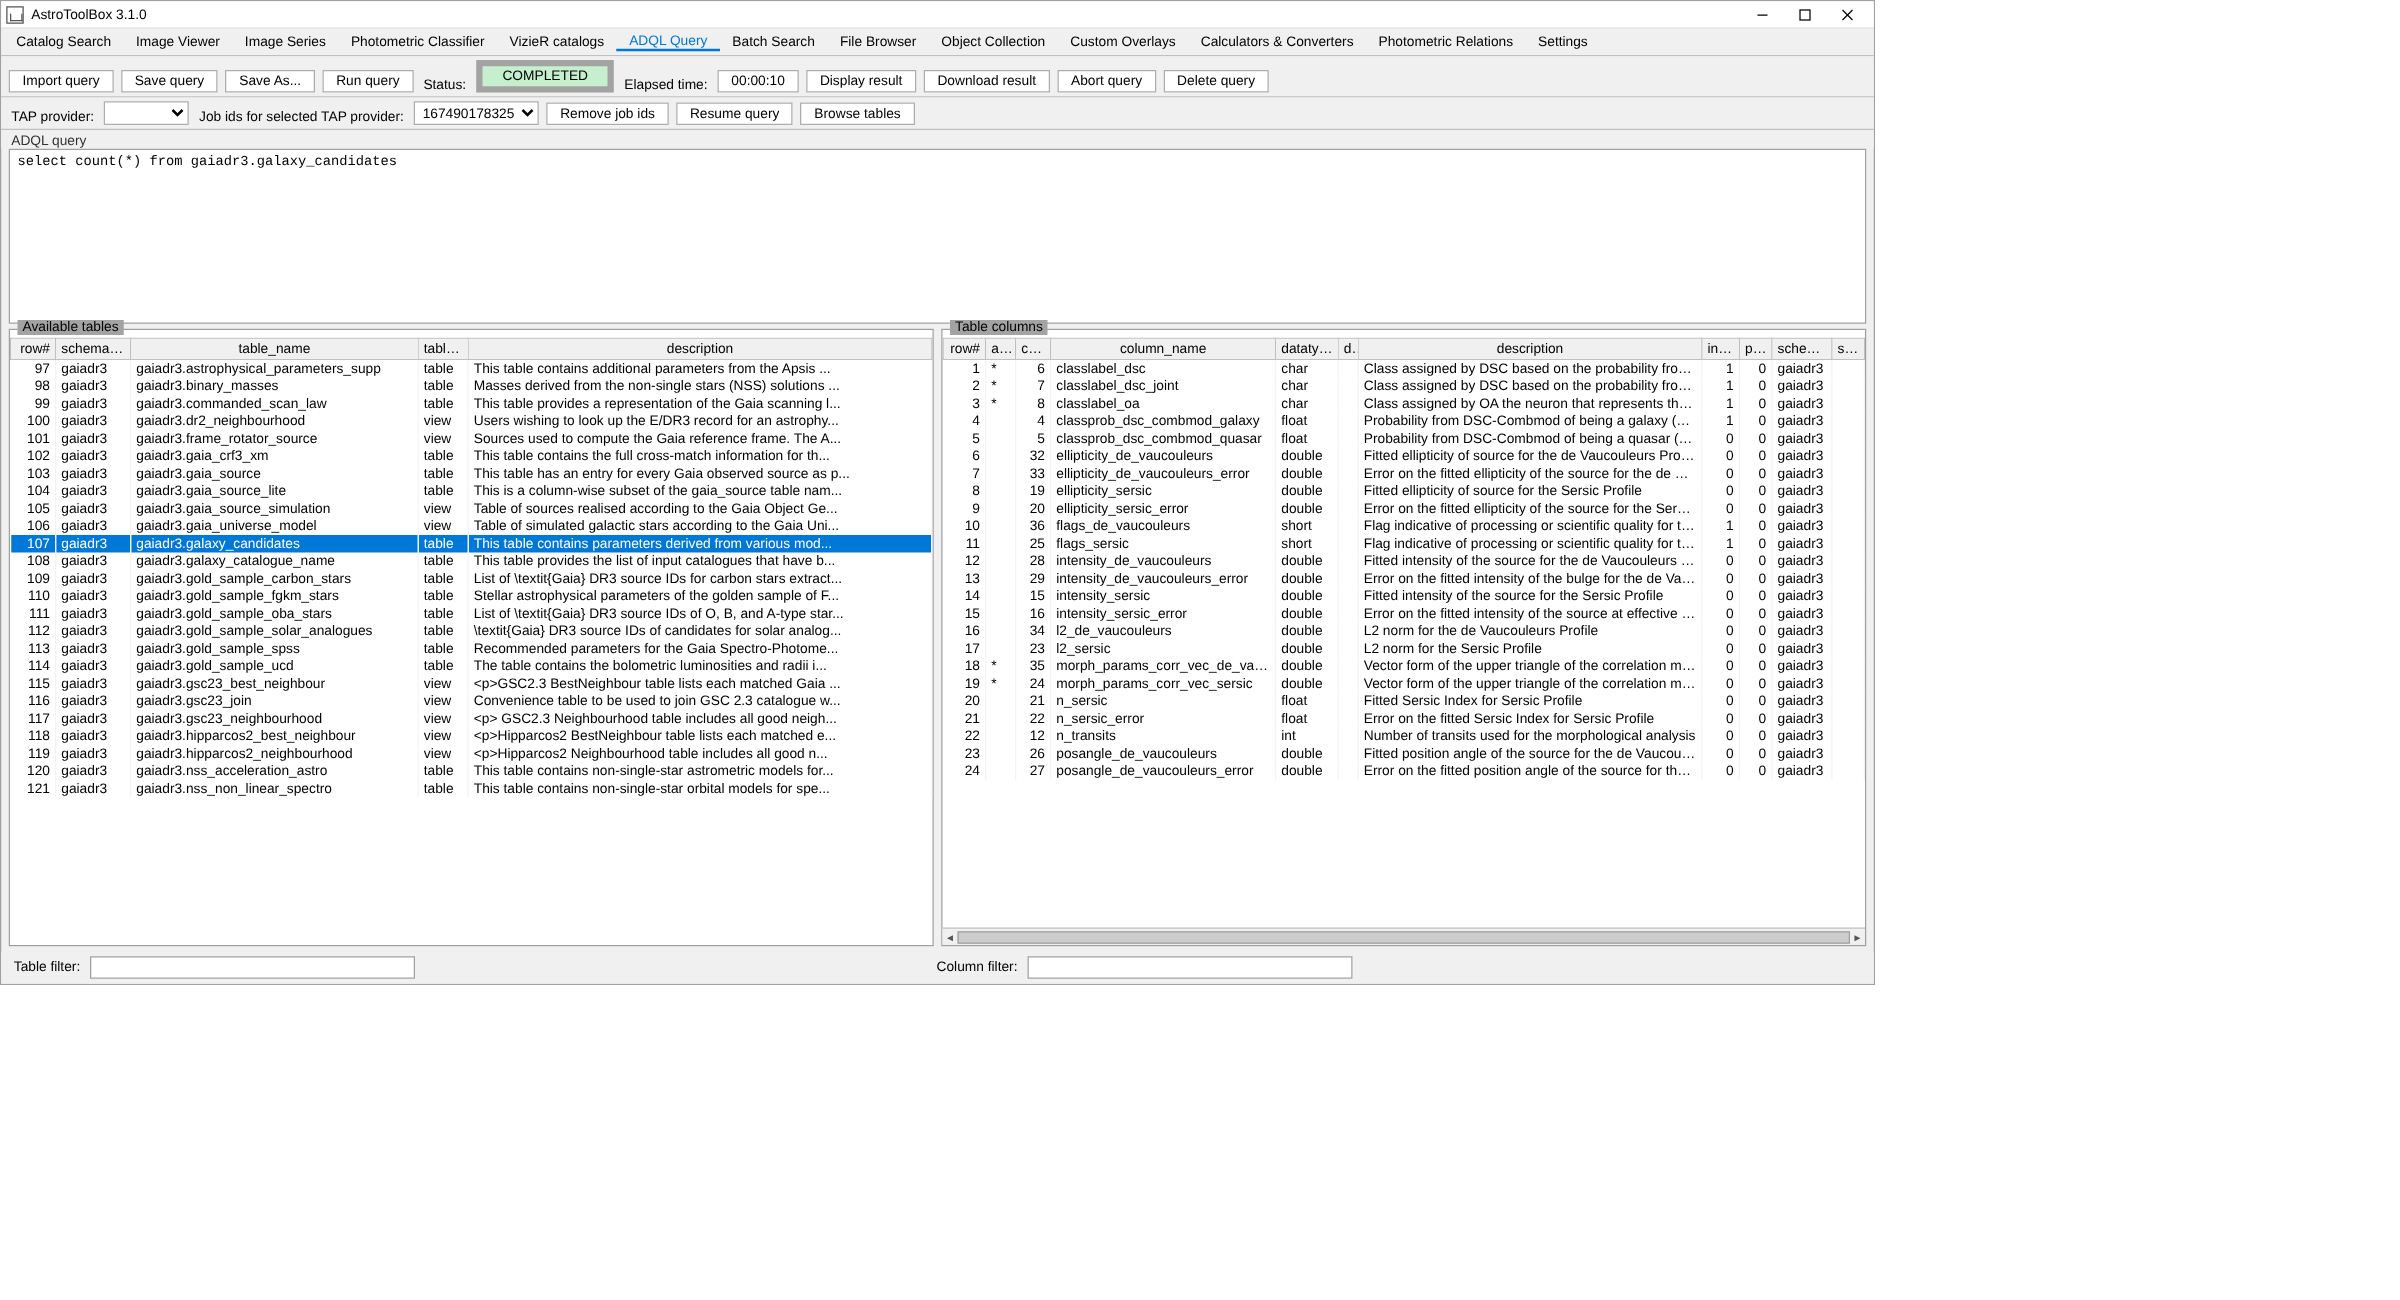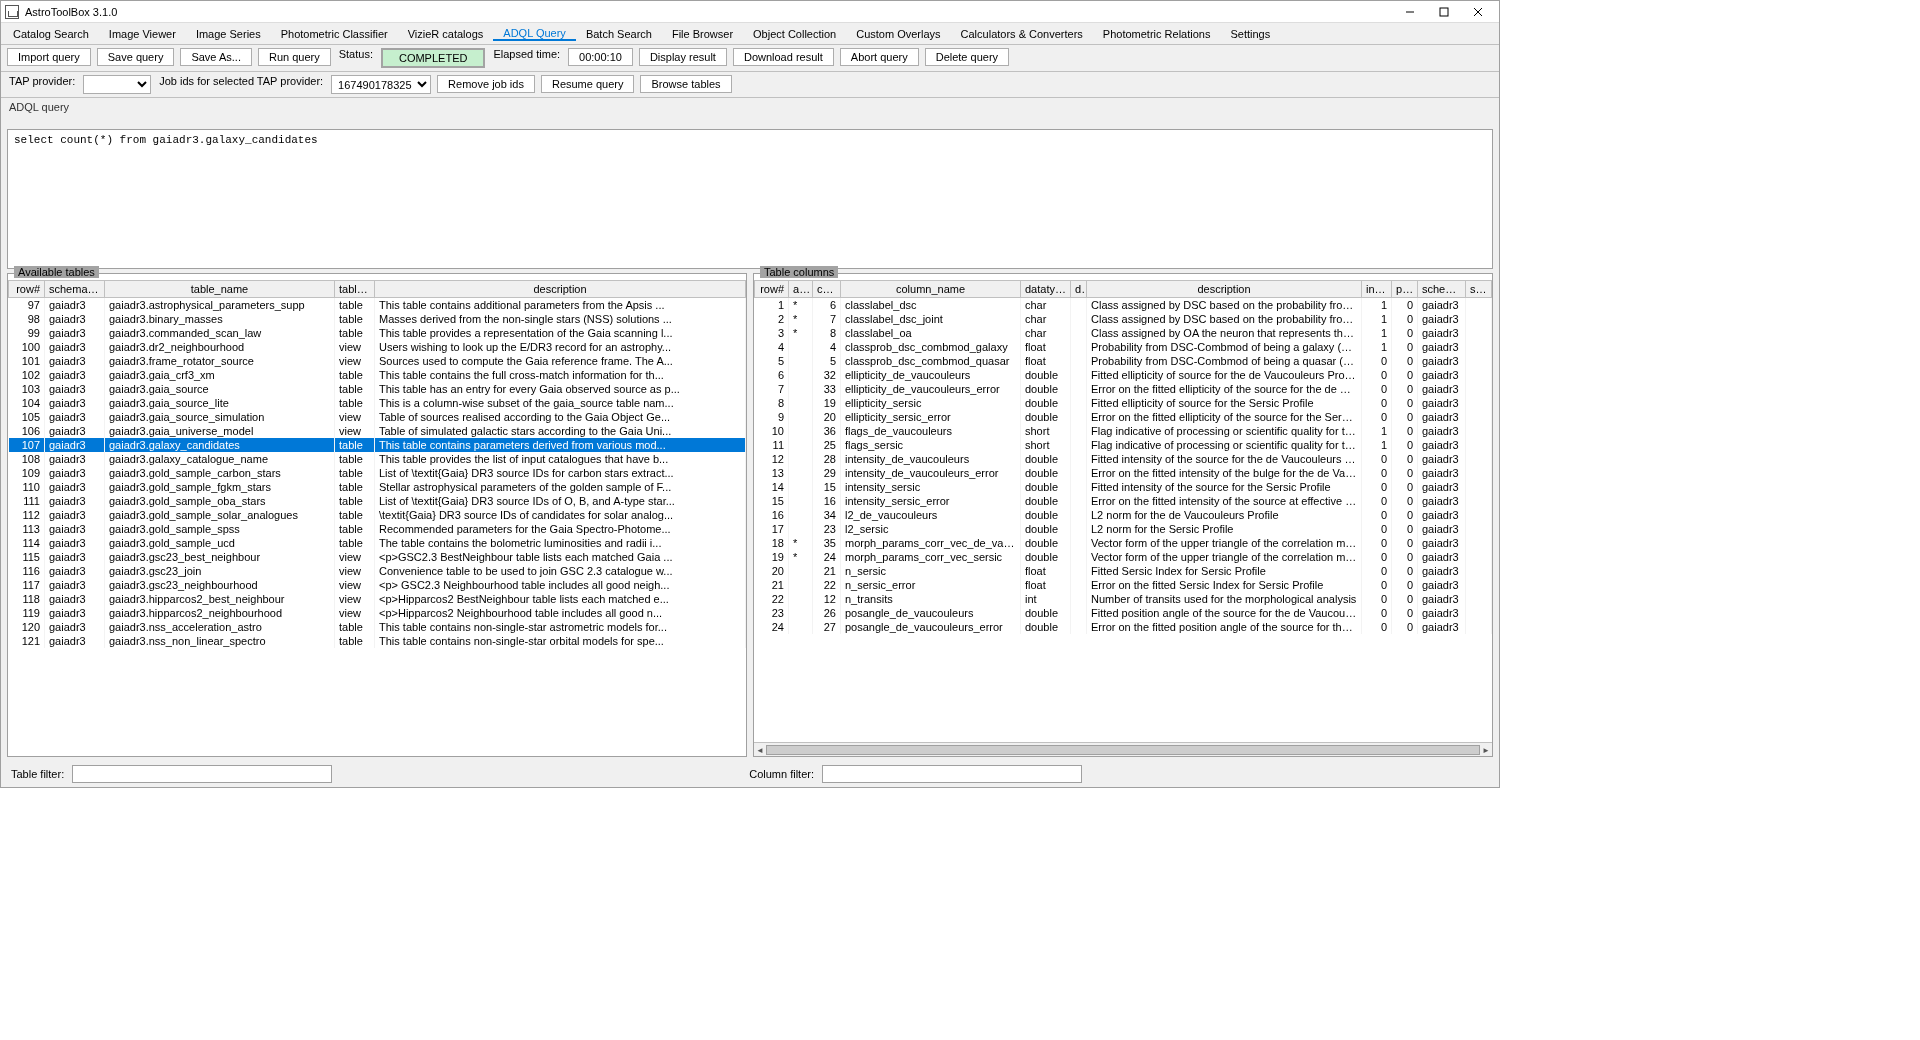--- a/index.html
+++ b/index.html
@@ -10,29 +10,29 @@
 .titlebar .icon::after{content:"";position:absolute;left:2px;top:5px;width:8px;height:5px;border:1px solid #555;border-top:none;}
 .titlebar .title { flex:1; font-size:11px; }
 .winbtns { display:flex; gap:0; }
 .winbtn { width:34px; height:20px; display:flex; align-items:center; justify-content:center; font-size:11px; color:#333; cursor:default;}
 .winbtn svg{width:10px;height:10px;}
 
 .menubar { height:22px; background:#f0f0f0; display:flex; align-items:center; padding:0 2px; border-bottom:1px solid #c0c0c0;}
 .menuitem { padding:0 10px; display:flex; align-items:center; font-size:11px; cursor:default;}
 .menuitem.active{ border-bottom:2px solid #0078d7; color:#0078d7; }
 
-.toolbar1, .toolbar2 { display:flex; align-items:flex-start; gap:6px; padding:3px 6px; background:#f0f0f0; border-bottom:1px solid #c0c0c0;}
+.toolbar1, .toolbar2 { display:flex; align-items:flex-end; gap:6px; padding:3px 6px; background:#f0f0f0; border-bottom:1px solid #c0c0c0;}
 .btn { background:#fff; border:1px solid #adadad; padding:2px 10px; font-size:11px; min-width:70px; text-align:center; cursor:default;}
 .lbl { font-size:11px; padding:0 2px;}
-.status-val { background:#c6efce; border:2px solid #a3a3a3; padding:2px 16px; font-size:11px; }
+.status-val { background:#c6efce; border:5px solid #a3a3a3; padding:2px 16px; font-size:11px; }
 .elapsed-val { background:#fff; border:1px solid #adadad; padding:2px 10px; font-size:11px;}
 select.combo { background:#fff; border:1px solid #adadad; font-size:11px; padding:1px 2px; height:19px;}
 
 .qlabel { padding:3px 8px 0 8px; font-size:11px; color:#333; background:#f0f0f0;}
-.query { margin:16px 6px 4px 6px; height:140px; background:#fff; border:1px solid #a0a0a0; padding:4px 6px; font-family:Consolas,"Courier New",monospace; font-size:11px; white-space:pre; overflow:auto;}
+.query { margin:0 6px 4px 6px; height:140px; background:#fff; border:1px solid #a0a0a0; padding:4px 6px; font-family:Consolas,"Courier New",monospace; font-size:11px; white-space:pre; overflow:auto;}
 
 .split { flex:1; display:flex; gap:6px; padding:0 6px 4px 6px; min-height:0;}
 .panel { flex:1; display:flex; flex-direction:column; border:1px solid #a0a0a0; background:#fff; min-width:0; position:relative;}
 .panel .ptitle { position:absolute; top:-8px; left:6px; background:#a3a3a3; padding:0 4px; font-size:11px;}
 .gridwrap { flex:1; overflow:auto; margin-top:6px;}
 table.grid { width:100%; border-collapse:collapse; table-layout:fixed; font-size:11px;}
 table.grid th { background:#f0f0f0; border:1px solid #c0c0c0; padding:2px 4px; text-align:left; font-weight:normal; position:sticky; top:0; white-space:nowrap; overflow:hidden; text-overflow:ellipsis;margin-top:24px;}
 table.grid td { padding:1px 4px; border-right:1px solid #f3f3f3; white-space:nowrap; overflow:hidden; text-overflow:ellipsis;}
 table.grid tr.sel td { background:#0078d7; color:#fff; }
 table.grid td.r, table.grid th.r { text-align:right; }

